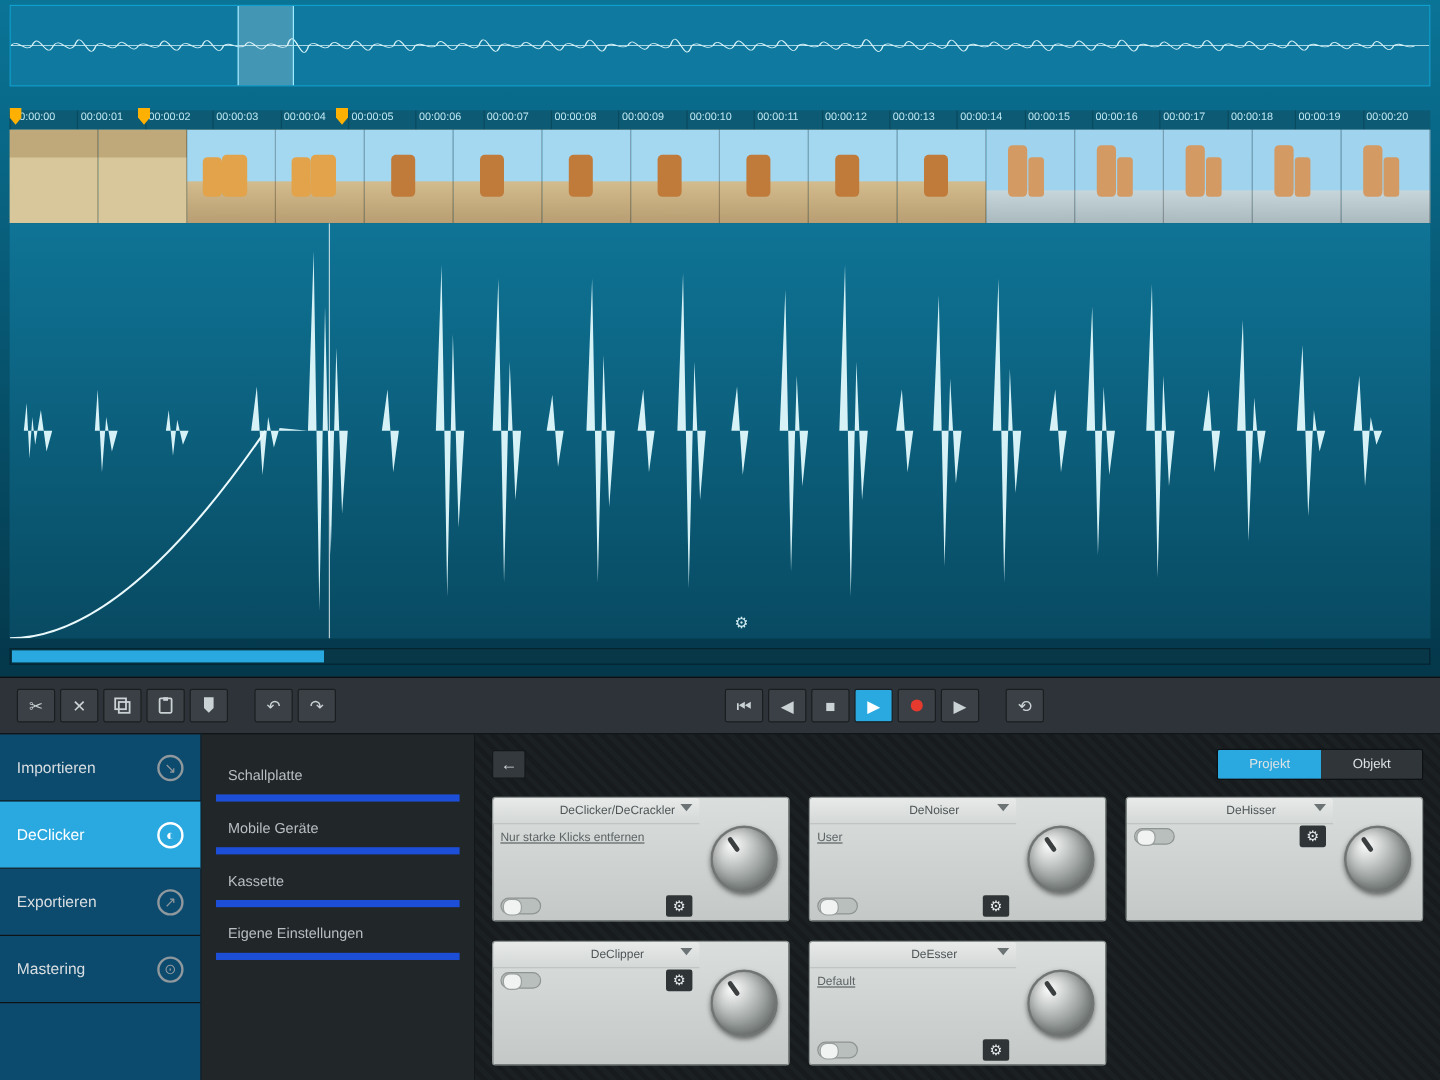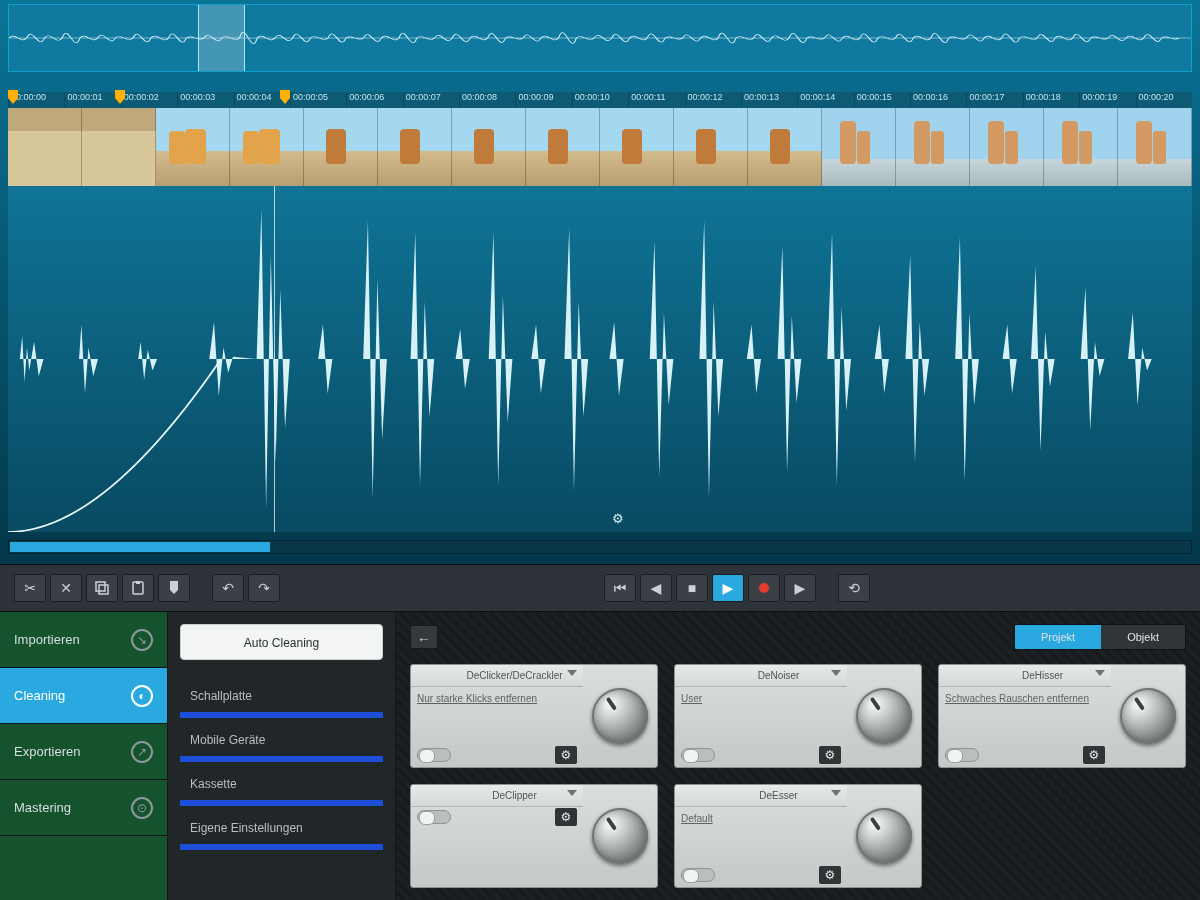--- a/index.html
+++ b/index.html
@@ -95,21 +95,21 @@
   .tb-btn svg{width:16px;height:16px;fill:#cbd2d6;}
   .tb-btn.play{background:var(--accent);color:#fff;}
   .tb-btn.rec .dot{width:10px;height:10px;border-radius:50%;background:#e63a2e;}
   .spacer{flex:1;}
 
   
   #lower{
     position:absolute; left:0; top:612px; width:1200px; height:288px;
     background:#15191c; display:flex;
   }
-  #sidebar-main{ width:168px; background:#14532d; border-right:1px solid var(--border-dk);}
+  #sidebar-main{ width:168px; background:#0c4a6e; border-right:1px solid var(--border-dk);}
   .sb-item{
     height:56px; padding:0 14px 0 14px; display:flex; align-items:center; justify-content:space-between;
     color:var(--txt); font-size:13px; border-bottom:1px solid #0f1315; cursor:pointer;
   }
   .sb-item .ic{width:22px;height:22px;border:2px solid #8f989d;border-radius:50%;display:flex;align-items:center;justify-content:center;font-size:12px;color:#8f989d;}
   .sb-item.active{ background:var(--accent); color:#fff;}
   .sb-item.active .ic{border-color:#fff;color:#fff;}
 
   #sidebar-sub{ width:228px; background:#212629; border-right:1px solid var(--border-dk); padding:12px;}
   #btn-auto{
@@ -394,35 +394,34 @@
 </div>
 
 <div id="lower">
 
   <div id="sidebar-main">
     <div class="sb-item">
       <span>Importieren</span>
       <span class="ic">↘</span>
     </div>
     <div class="sb-item active">
-      <span>Cleaning</span>
+      <span>DeClicker</span>
       <span class="ic">◐</span>
     </div>
     <div class="sb-item">
       <span>Exportieren</span>
       <span class="ic">↗</span>
     </div>
     <div class="sb-item">
       <span>Mastering</span>
       <span class="ic">⊙</span>
     </div>
   </div>
 
   <div id="sidebar-sub">
-    <div id="btn-auto">Auto Cleaning</div>
     <div class="sub-item">Schallplatte</div>
     <div class="sub-item">Mobile Geräte</div>
     <div class="sub-item">Kassette</div>
     <div class="sub-item">Eigene Einstellungen</div>
   </div>
 
   <div id="effects-area">
     <div id="eff-head">
       <div id="back-btn" title="Back">←</div>
       <div class="seg">
@@ -466,21 +465,20 @@
             <div class="knob"></div>
           </div>
       </div>
 
       <div class="module">
         <div class="left">
           <div class="title-row">
             <span>DeHisser</span>
             <span class="dd"></span>
           </div>
-          <div class="desc">Schwaches Rauschen entfernen</div>
           <div class="foot">
             <div class="toggle"></div>
             <div class="gear">⚙</div>
           </div>
         </div>
         <div class="knob-wrap">
             <div class="knob"></div>
           </div>
       </div>
 

